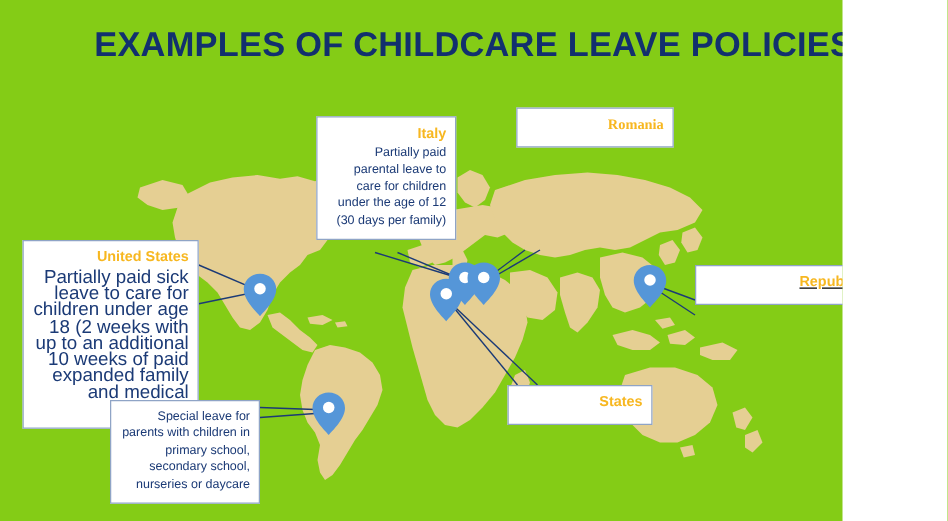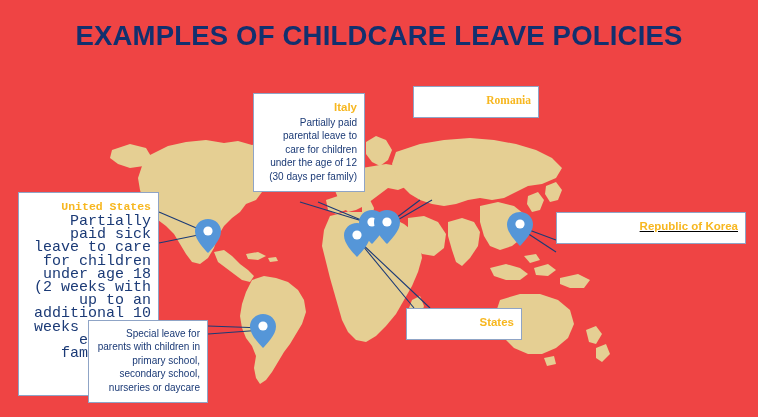--- a/index.html
+++ b/index.html
@@ -3,21 +3,21 @@
 <meta charset="utf-8">
 <style>
   html,body{margin:0;padding:0;}
   body{
     width:758px;height:417px;
     background:#ffffff;
     font-family:"Liberation Sans", sans-serif;
     overflow:hidden;
     position:relative;
   }
-  #stage{position:relative;width:758px;height:417px;overflow:hidden;background:#ef4444;}
+  #stage{position:relative;width:674px;height:417px;overflow:hidden;background:#84cc16;}
 
   
   .title-block{
     position:absolute;left:0;top:18px;width:758px;
     text-align:center;
     z-index:40;
     pointer-events:none;
   }
   .title-line{
     display:block;
@@ -57,21 +57,21 @@
   .callout .cbody{
     display:block;
     font-size:10px;
     color:#1b3a76;
     line-height:13.4px;
   }
 
   
   #callout-italy{left:253px;top:93px;width:112px;}
   #callout-romania{left:413px;top:86px;width:126px;font-family:Liberation Serif, serif;}
-  #callout-united-states{left:18px;top:192px;width:141px;font-family:Liberation Mono, monospace;}
+  #callout-united-states{left:18px;top:192px;width:141px;}
   #callout-republic-of-korea{left:556px;top:212px;width:190px;text-decoration:underline;}
   #callout-argentina{left:88px;top:320px;width:120px;}
   #callout-algeria{left:406px;top:308px;width:116px;}
 
   #callout-republic-of-korea .cbody{font-size:9.6px;line-height:13.2px;}
   #callout-united-states .cbody{font-size:15px;line-height:13.2px;}
 </style>
 </head>
 <body>
 

